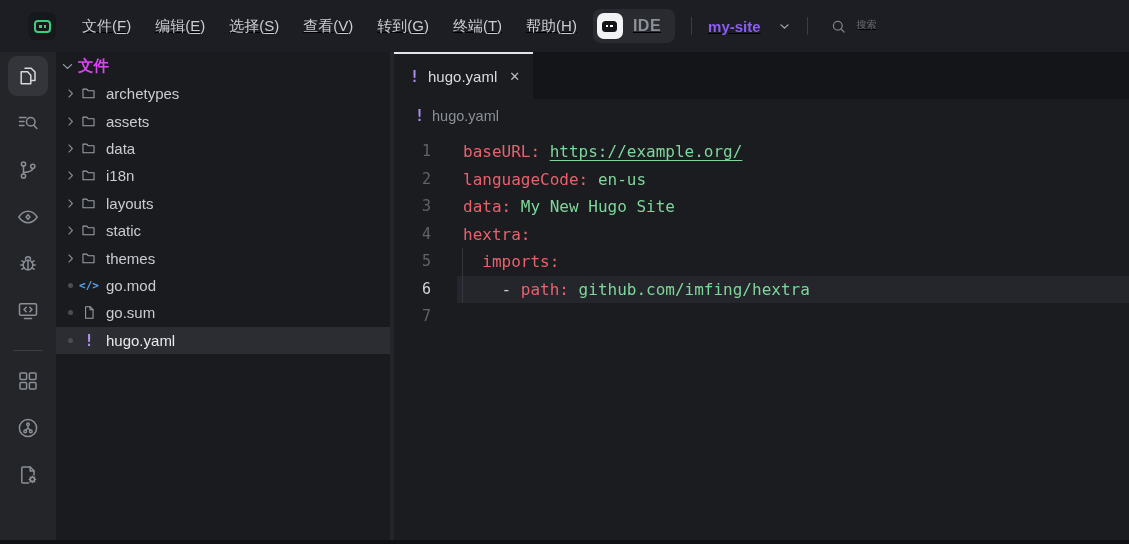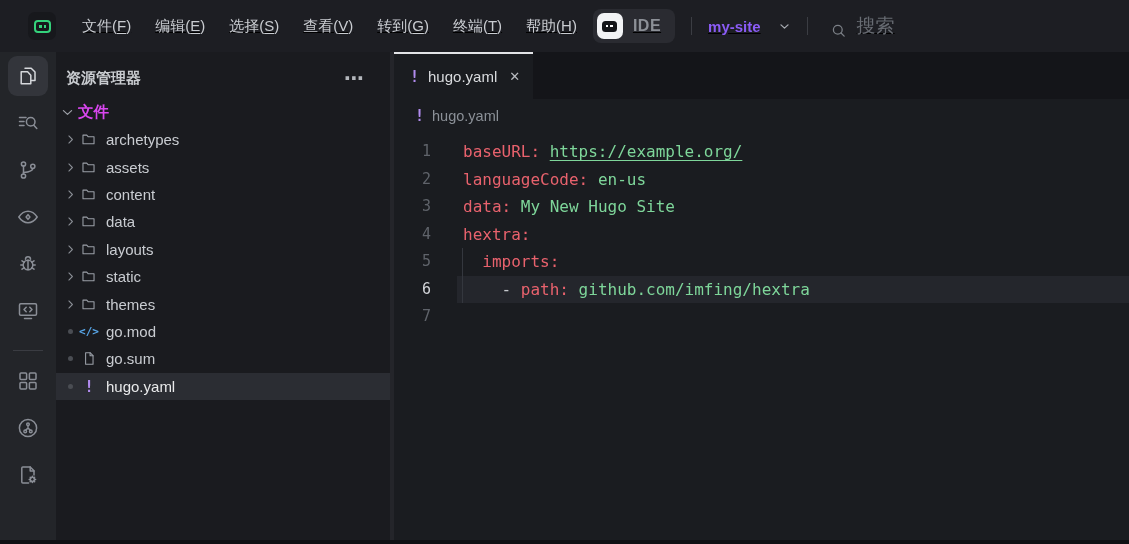--- a/index.html
+++ b/index.html
@@ -22,21 +22,21 @@
   .menu-item u{text-decoration:underline;text-underline-offset:2px;}
   .ide-badge{margin-left:16px;background:#2a2b31;border-radius:8px;height:34px;display:flex;align-items:center;padding:0 14px 0 4px;gap:10px;flex:none;}
   .badge-iconbox{width:26px;height:26px;background:#f2f3f5;border-radius:7px;display:flex;align-items:center;justify-content:center;}
   .robot-dark{display:block;width:15px;height:11px;background:#141519;border-radius:3.5px;position:relative;}
   .robot-dark i{position:absolute;top:4px;width:2.4px;height:2.4px;background:#fff;}
   .robot-dark i.e1{left:3.6px}.robot-dark i.e2{left:8px}
   .ide-badge-label{color:#8c9097;font-weight:700;font-size:16px;letter-spacing:.5px;}
   .tb-divider{width:1px;height:18px;background:#3b3d43;margin:0 16px;flex:none;}
   .workspace{display:flex;align-items:center;gap:17px;color:#8b5cf6;font-weight:700;font-size:15px;}
   .workspace svg{width:13px;height:13px;color:#a7abb1;}
-  .search{display:flex;align-items:flex-end;gap:10px;color:#686c73;font-size:19px;margin-left:6px;}
+  .search{display:flex;align-items:flex-start;gap:10px;color:#686c73;font-size:10px;margin-left:6px;}
   .search svg{width:17px;height:17px;color:#7c8087;}
 
   
   .main{flex:1;display:flex;min-height:0;}
   .activitybar{width:56px;flex:none;background:var(--activity);display:flex;flex-direction:column;align-items:center;padding-top:4px;}
   .ab-item{width:40px;height:40px;border-radius:9px;display:flex;align-items:center;justify-content:center;color:#8a8e96;margin-bottom:7px;flex:none;}
   .ab-item.active{background:#33353b;color:#d6d8dc;}
   .ab-item svg{width:24px;height:24px;display:block;}
   .ab-divider{width:30px;height:1px;background:#3a3c42;margin:12px 0 10px;flex:none;}
 
@@ -208,24 +208,20 @@
               <path d="M12.6 20H6.8a1 1 0 0 1-1-1V5a1 1 0 0 1 1-1h7.4L18 7.8V12"></path>
               <path d="M14.2 4v4H18"></path>
               <circle cx="16.4" cy="16.4" r="2.1"></circle>
               <path d="M16.4 13.2v1M16.4 18.6v1M19.6 16.4h-1M14.2 16.4h-1M18.6 14.2l-.7.7M14.9 17.9l-.7.7M18.6 18.6l-.7-.7M14.9 14.9l-.7-.7"></path>
             </svg>
           </span>
         </div>
       </aside>
 
     <aside class="sidebar">
-      <div class="sb-header">
-        <span>资源管理器</span>
-        <span class="more">⋯</span>
-      </div>
       <div class="section">
         <svg viewBox="0 0 24 24" fill="none" stroke="currentColor" stroke-width="2" stroke-linecap="round" stroke-linejoin="round">
             <path d="M5.5 9l6.5 6 6.5-6"></path>
           </svg>
         <span>文件</span>
       </div>
       <div class="tree">
           <div class="row">
             <span class="lead">
               <svg viewBox="0 0 24 24" fill="none" stroke="currentColor" stroke-width="2" stroke-linecap="round" stroke-linejoin="round">
@@ -256,34 +252,34 @@
             <span class="lead">
               <svg viewBox="0 0 24 24" fill="none" stroke="currentColor" stroke-width="2" stroke-linecap="round" stroke-linejoin="round">
                 <path d="M9 5.5l6.5 6.5L9 18.5"></path>
               </svg>
             </span>
             <span class="ficon">
               <svg viewBox="0 0 24 24" fill="none" stroke="currentColor" stroke-width="1.5" stroke-linecap="round" stroke-linejoin="round">
                 <path d="M2.8 18V5.8h5.3l1.9 2.2h8.4V18z"></path>
               </svg>
             </span>
-            <span class="fname">content</span>
-          </div>
-          <div class="row">
-            <span class="lead">
-              <svg viewBox="0 0 24 24" fill="none" stroke="currentColor" stroke-width="2" stroke-linecap="round" stroke-linejoin="round">
-                <path d="M9 5.5l6.5 6.5L9 18.5"></path>
-              </svg>
-            </span>
-            <span class="ficon">
-              <svg viewBox="0 0 24 24" fill="none" stroke="currentColor" stroke-width="1.5" stroke-linecap="round" stroke-linejoin="round">
-                <path d="M2.8 18V5.8h5.3l1.9 2.2h8.4V18z"></path>
-              </svg>
-            </span>
             <span class="fname">data</span>
+          </div>
+          <div class="row">
+            <span class="lead">
+              <svg viewBox="0 0 24 24" fill="none" stroke="currentColor" stroke-width="2" stroke-linecap="round" stroke-linejoin="round">
+                <path d="M9 5.5l6.5 6.5L9 18.5"></path>
+              </svg>
+            </span>
+            <span class="ficon">
+              <svg viewBox="0 0 24 24" fill="none" stroke="currentColor" stroke-width="1.5" stroke-linecap="round" stroke-linejoin="round">
+                <path d="M2.8 18V5.8h5.3l1.9 2.2h8.4V18z"></path>
+              </svg>
+            </span>
+            <span class="fname">i18n</span>
           </div>
           <div class="row">
             <span class="lead">
               <svg viewBox="0 0 24 24" fill="none" stroke="currentColor" stroke-width="2" stroke-linecap="round" stroke-linejoin="round">
                 <path d="M9 5.5l6.5 6.5L9 18.5"></path>
               </svg>
             </span>
             <span class="ficon">
               <svg viewBox="0 0 24 24" fill="none" stroke="currentColor" stroke-width="1.5" stroke-linecap="round" stroke-linejoin="round">
                 <path d="M2.8 18V5.8h5.3l1.9 2.2h8.4V18z"></path>

